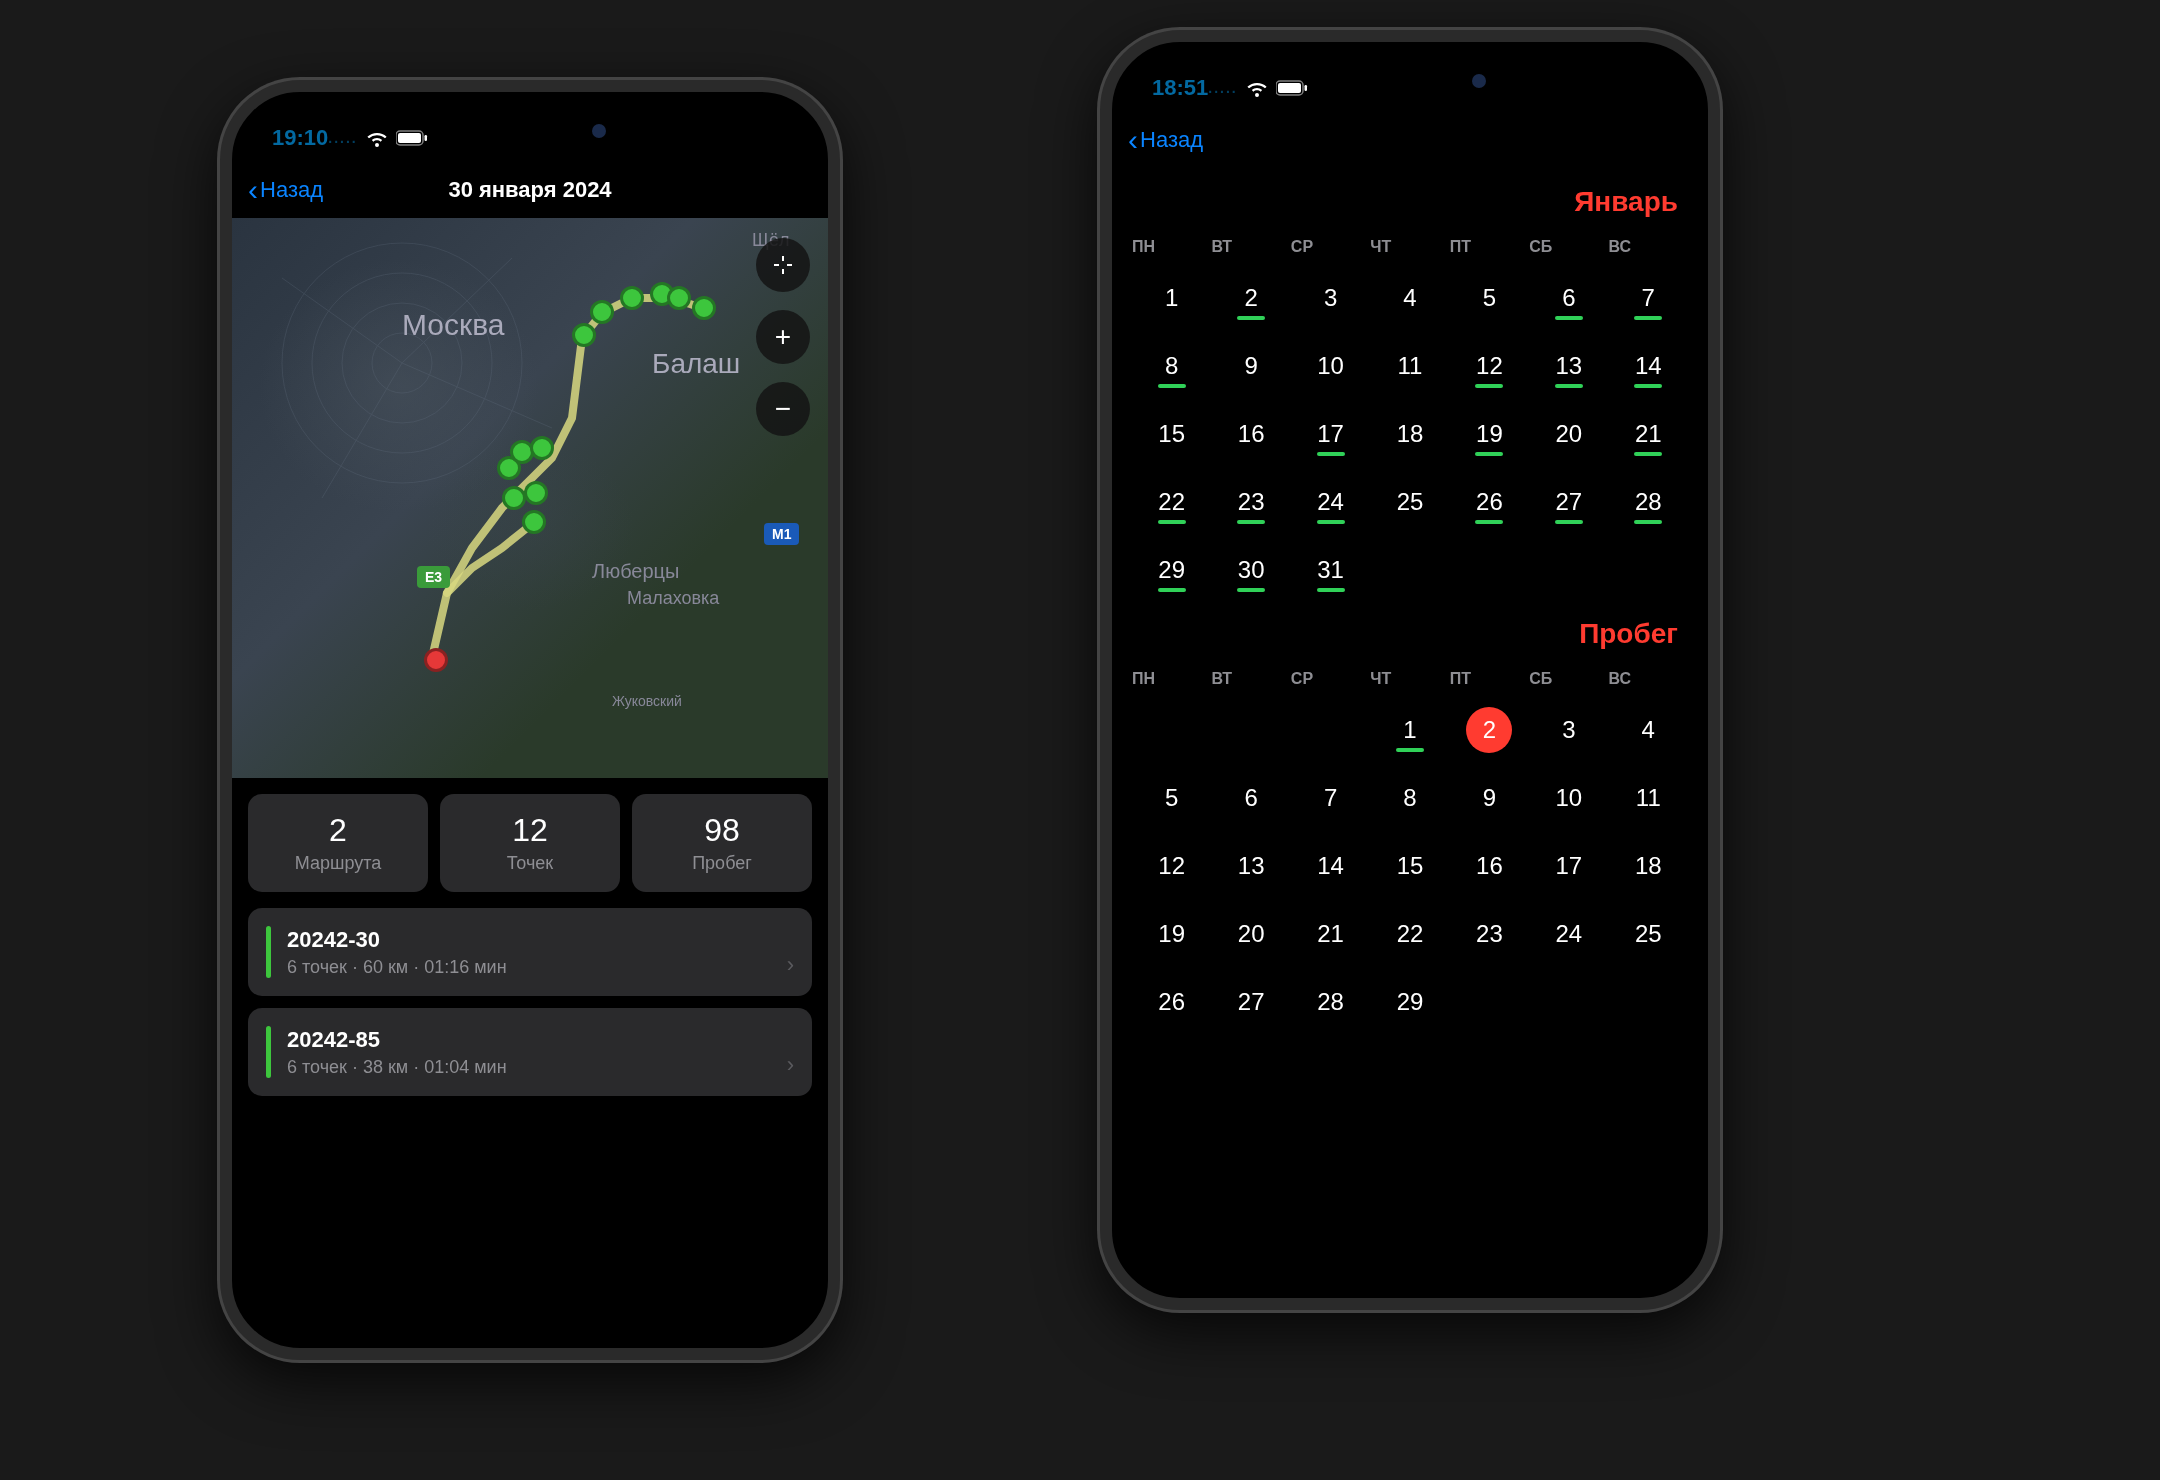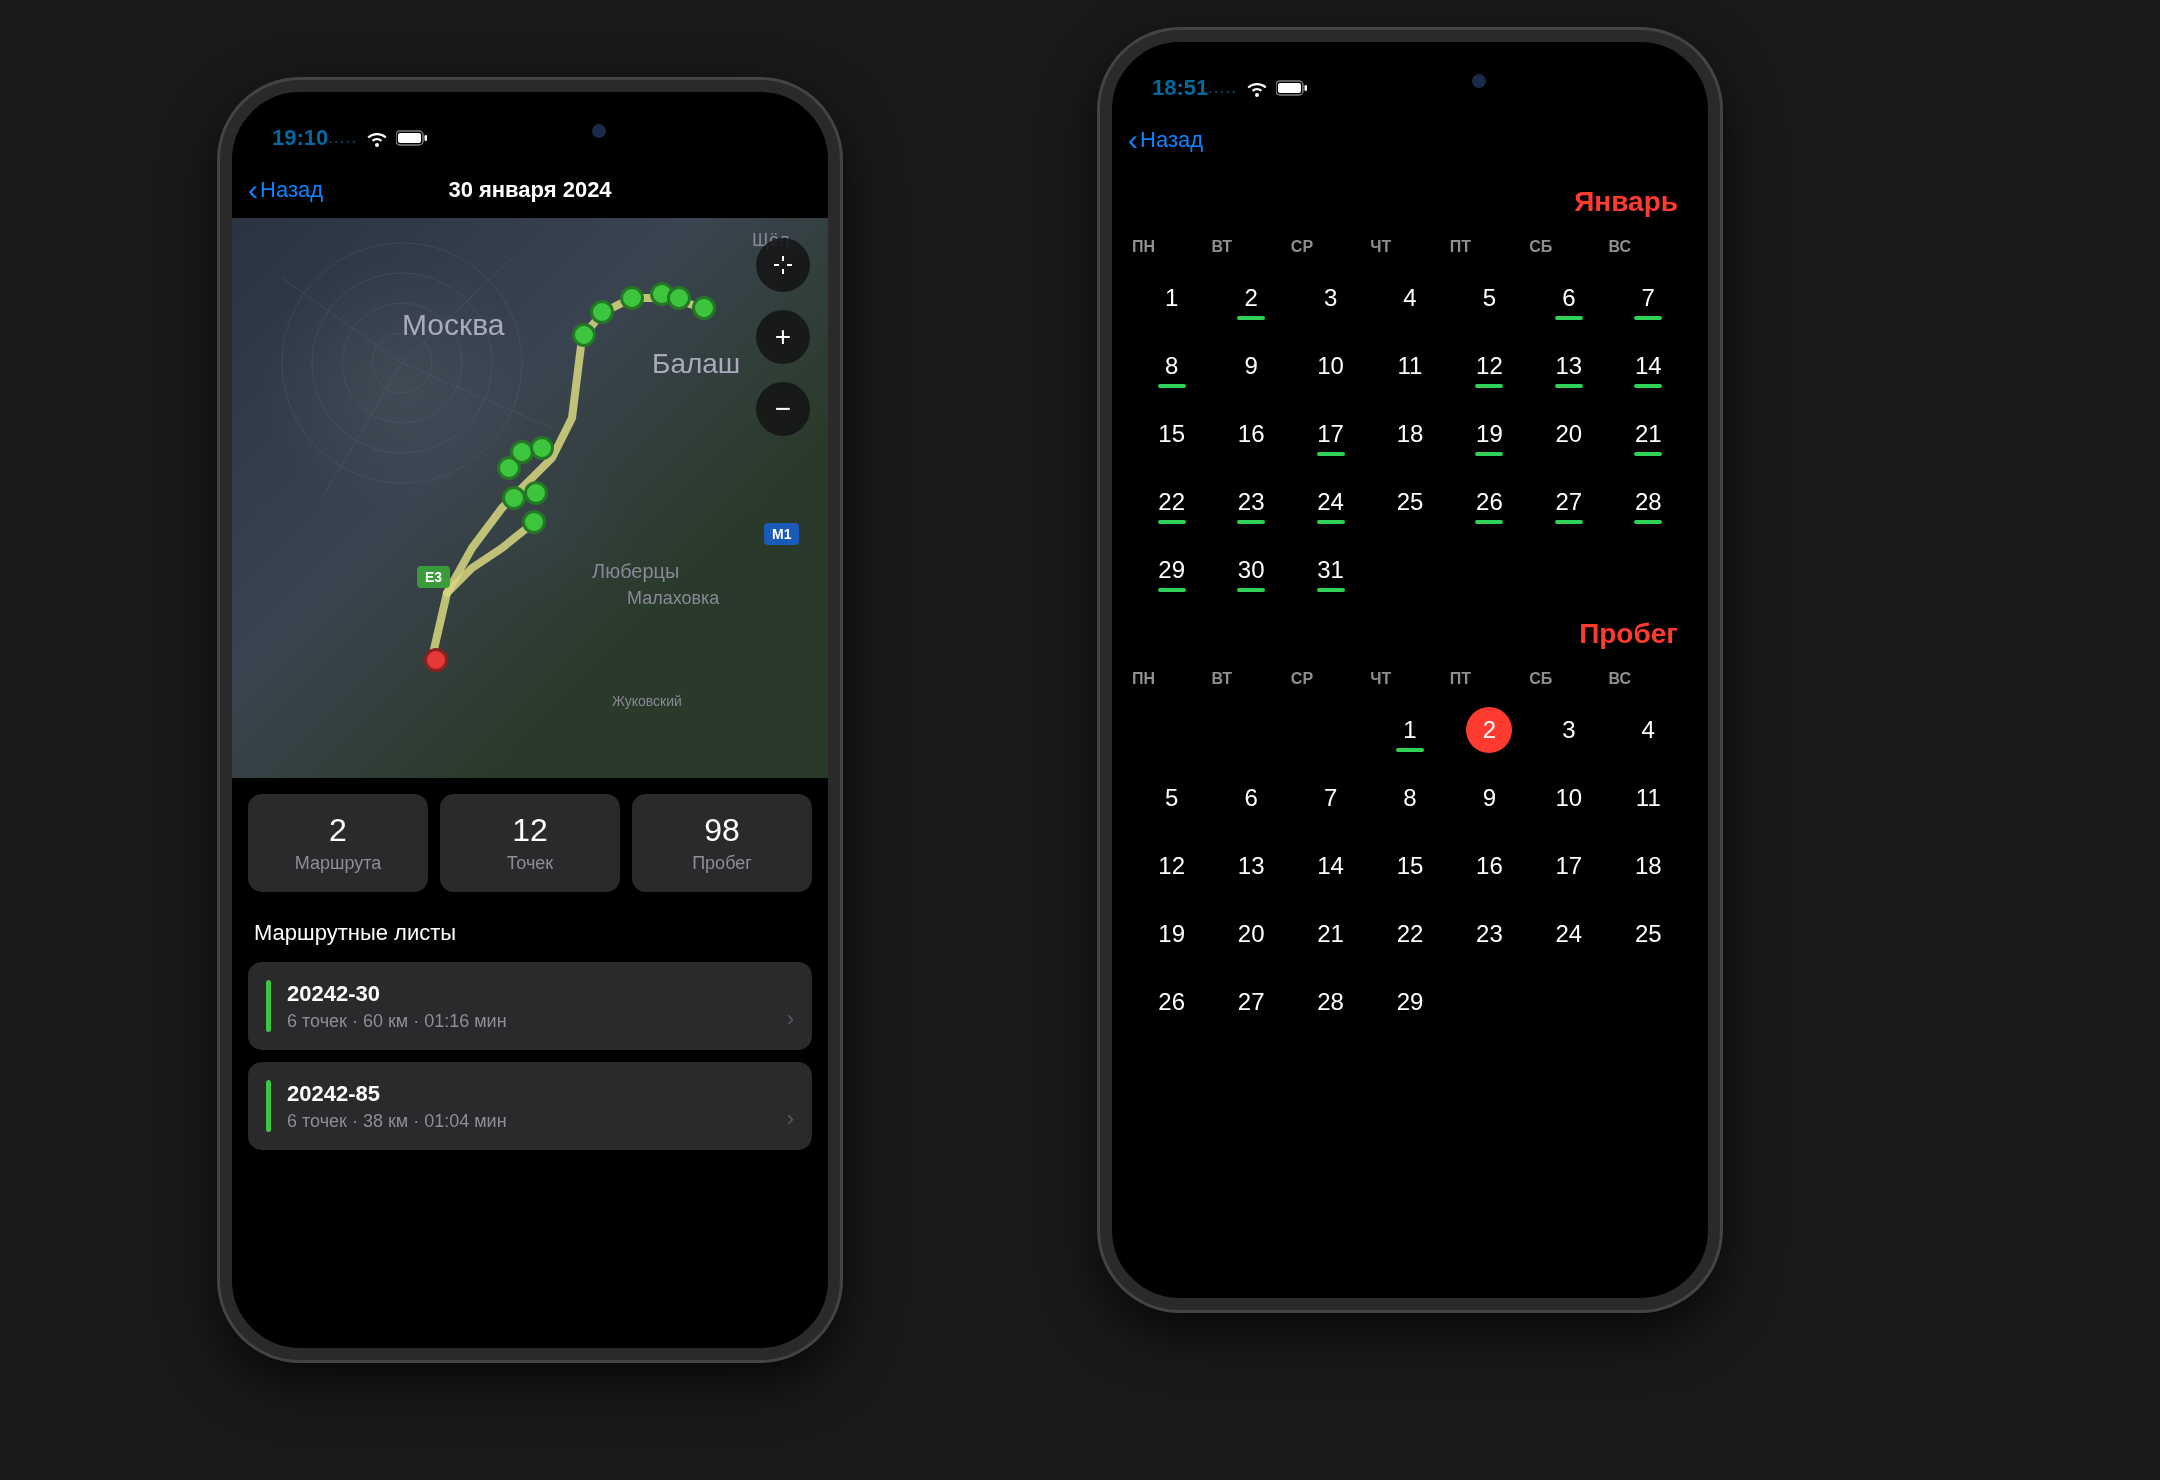--- a/index.html
+++ b/index.html
@@ -339,21 +339,20 @@
     <div class="stat-card">
       <div class="stat-value">12</div>
       <div class="stat-label">Точек</div>
     </div>
     <div class="stat-card">
       <div class="stat-value">98</div>
       <div class="stat-label">Пробег</div>
     </div>
   </div>
 
-  <div class="section-title">Маршрутные листы</div>
 
   <div class="route-list">
     <div class="route-item">
       <div class="route-bar"></div>
       <div class="route-info">
         <div class="route-name">20242-30</div>
         <div class="route-meta">6 точек · 60 км · 01:16 мин</div>
       </div>
       <div class="route-chevron">›</div>
     </div>

